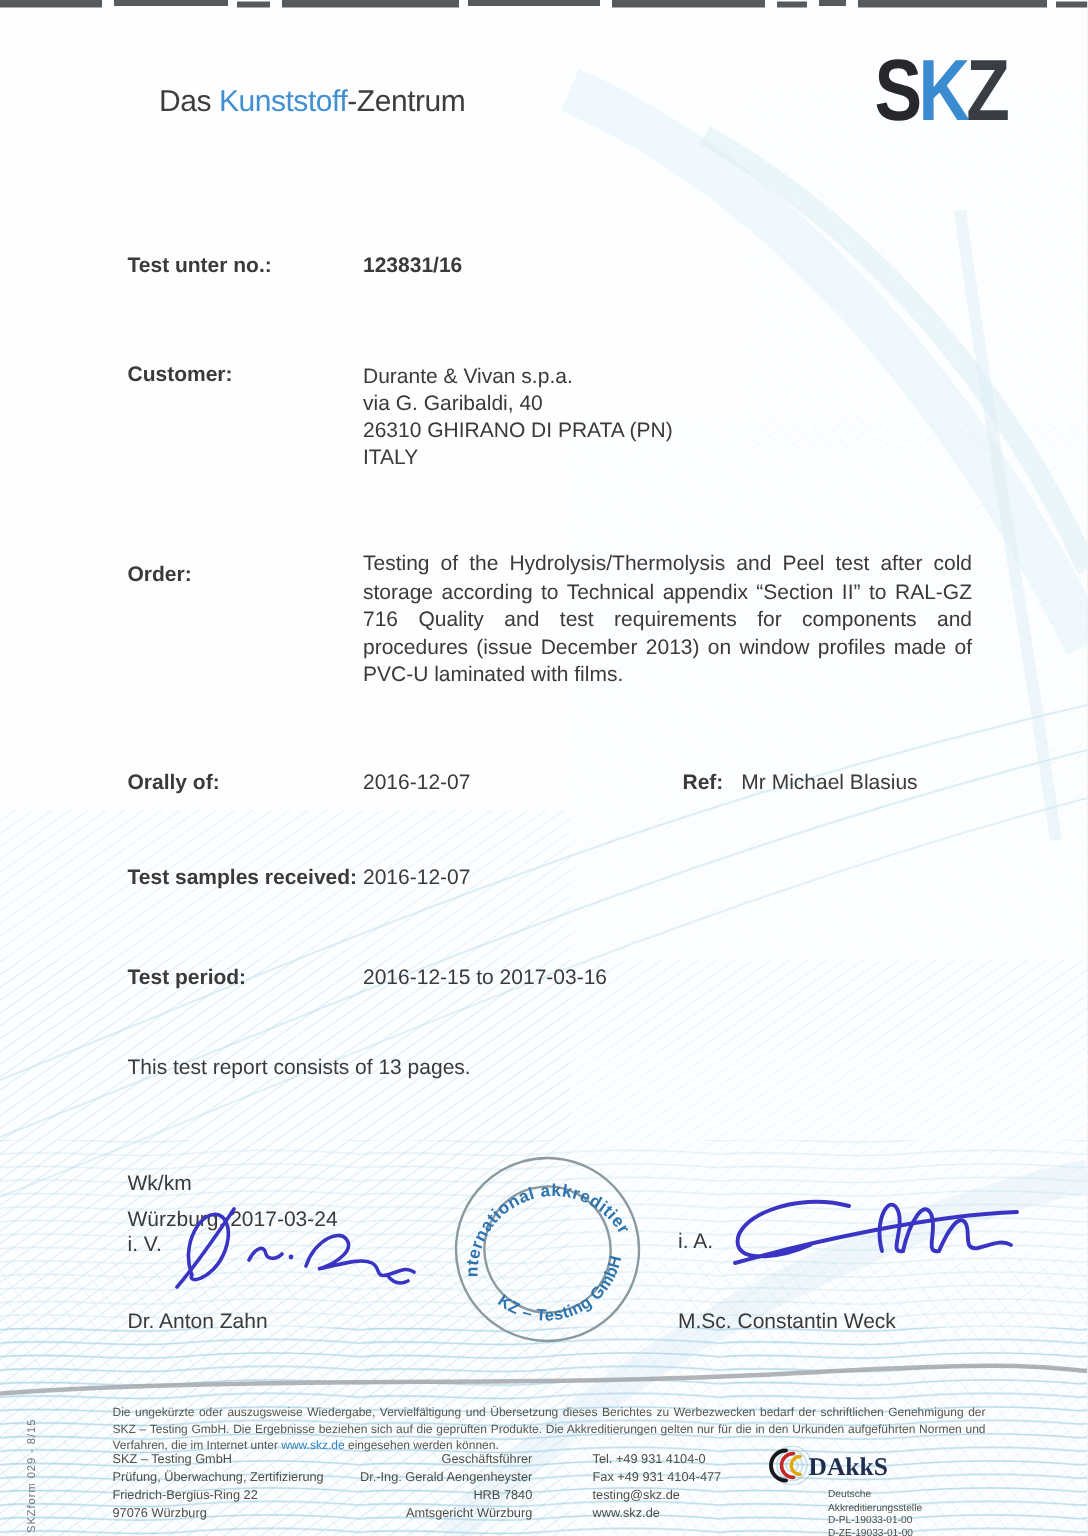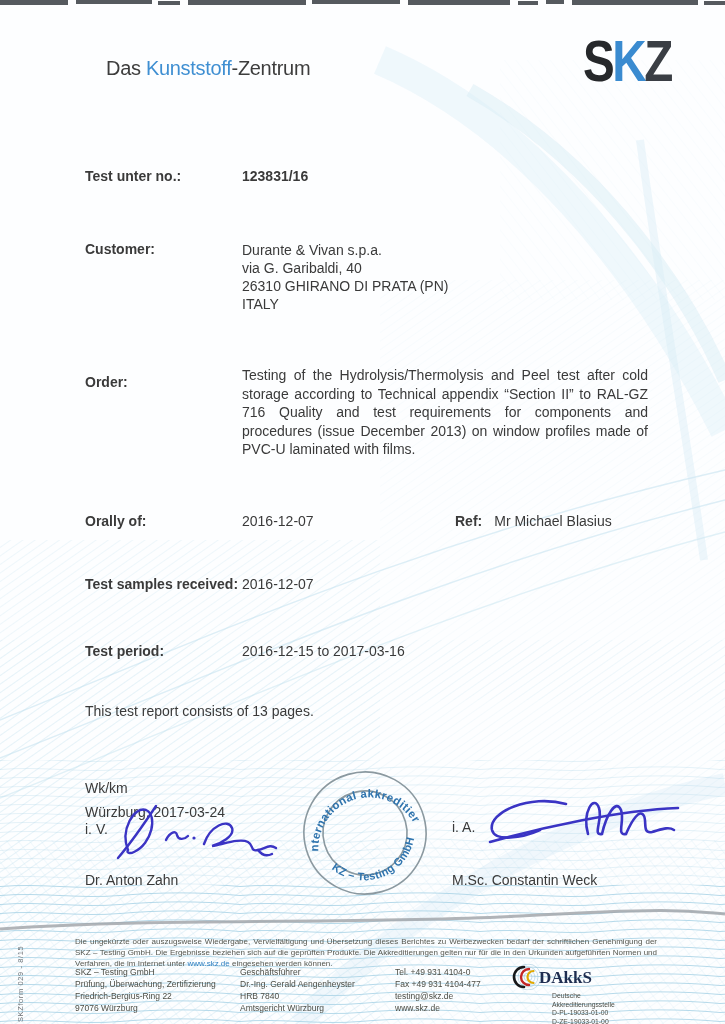--- a/index.html
+++ b/index.html
@@ -161,21 +161,21 @@
   <div class="abs disclaimer" style="left:75px;top:936px;width:582px;">
     <span>Die ungekürzte oder auszugsweise Wiedergabe, Vervielfältigung und Übersetzung dieses Berichtes zu Werbezwecken bedarf der schriftlichen Genehmigung der SKZ – Testing GmbH. Die Ergebnisse beziehen sich auf die geprüften Produkte. Die Akkreditierungen gelten nur für die in den Urkunden aufgeführten Normen und Verfahren, die im Internet unter </span><span class="link">www.skz.de</span><span> eingesehen werden können.</span>
   </div>
 
   <div class="abs fcol" style="left:75px;top:966px;">
     <div>SKZ – Testing GmbH</div>
     <div>Prüfung, Überwachung, Zertifizierung</div>
     <div>Friedrich-Bergius-Ring 22</div>
     <div>97076 Würzburg</div>
   </div>
-  <div class="abs fcol" style="left:240px;top:966px;">
+  <div class="abs fcol" style="left:240px;top:966px;text-align:right;">
     <div>Geschäftsführer</div>
     <div>Dr.-Ing. Gerald Aengenheyster</div>
     <div>HRB 7840</div>
     <div>Amtsgericht Würzburg</div>
   </div>
   <div class="abs fcol" style="left:395px;top:966px;">
     <div>Tel.  +49 931 4104-0</div>
     <div>Fax  +49 931 4104-477</div>
     <div>testing@skz.de</div>
     <div>www.skz.de</div>

